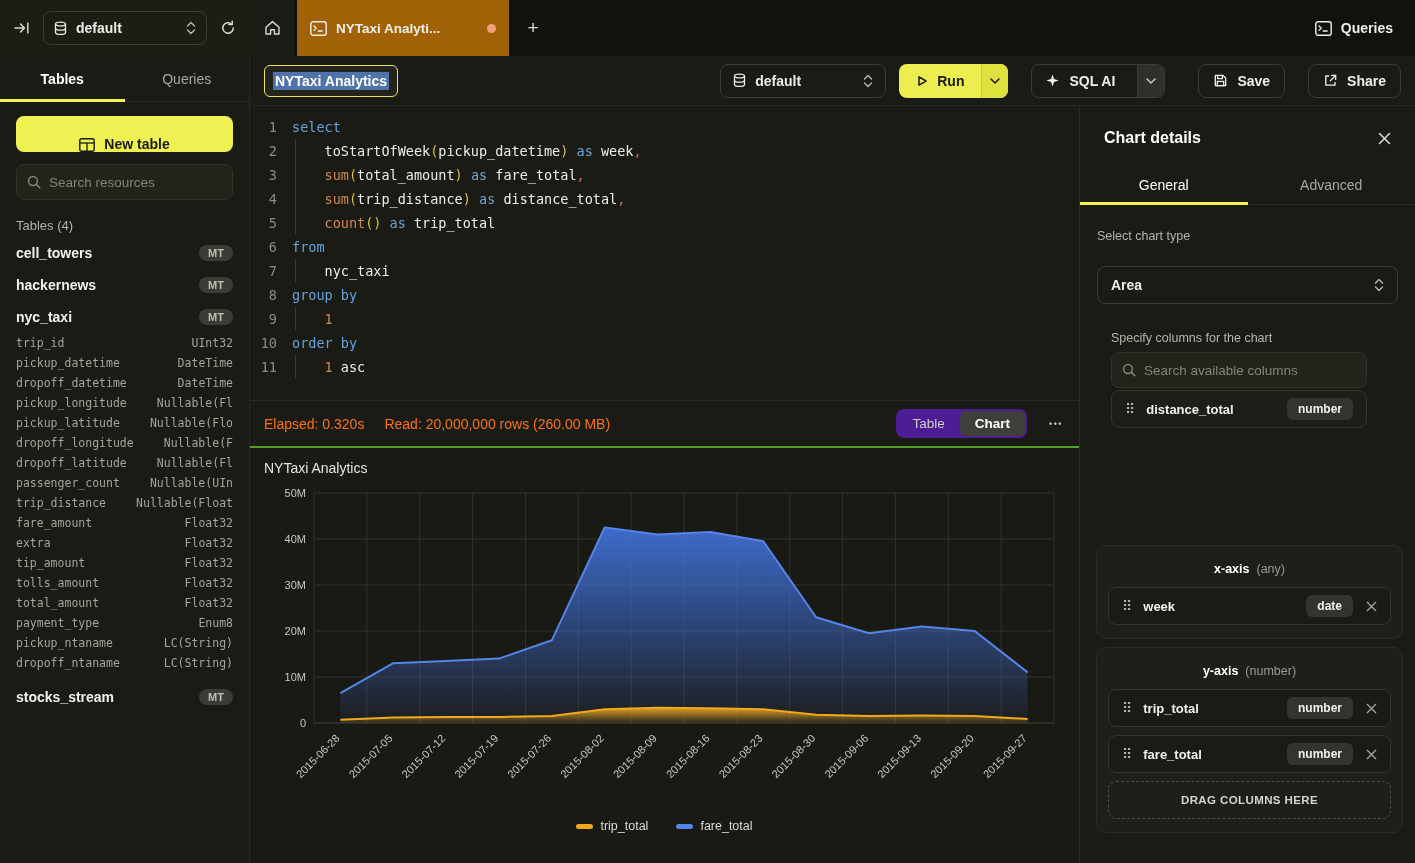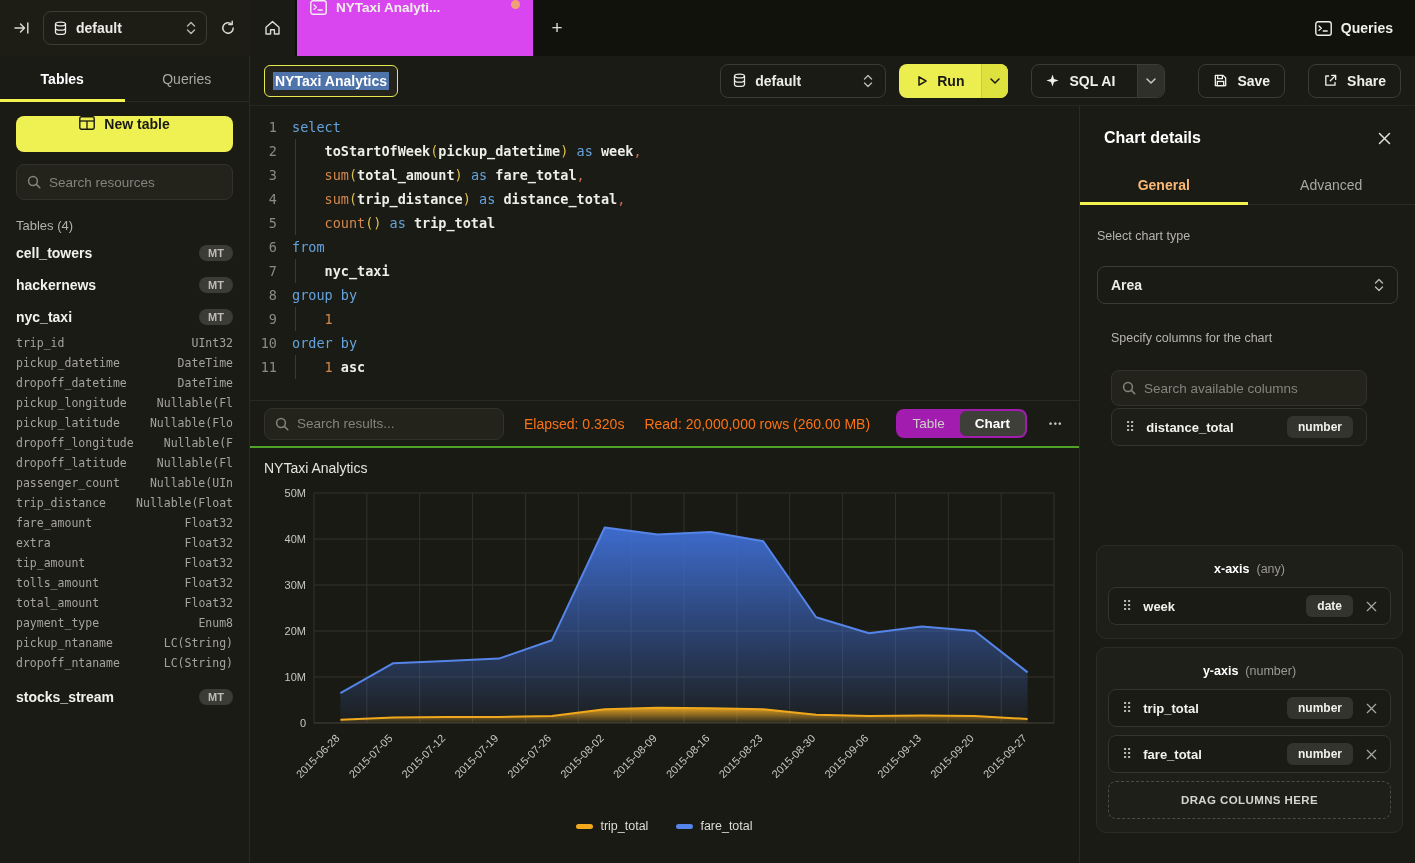--- a/index.html
+++ b/index.html
@@ -8,33 +8,33 @@
 svg{display:block}
 .app{display:flex;flex-direction:column;height:100%}
 
 .topbar{height:56px;display:flex;background:#12120d;flex-shrink:0}
 .topbar-left{width:250px;background:#1d1d16;display:flex;align-items:center;padding:0 10px;gap:9px;flex-shrink:0}
 .icon-btn{color:#d9d9d1;display:flex;align-items:center;justify-content:center;padding:4px;cursor:pointer}
 .db-select{height:34px;border:1px solid #3c3c34;border-radius:8px;display:flex;align-items:center;gap:9px;padding:0 10px;flex:1;color:#ecece6;font-size:14px;font-weight:600;cursor:pointer}
 .db-select .updown{margin-left:auto;color:#b9b9b1}
 .tabstrip{display:flex;align-items:stretch}
 .home-tab{width:47px;display:flex;align-items:center;justify-content:center;background:#1b1b15;border-right:2px solid #0d0d09;color:#d9d9d1;cursor:pointer}
-.doc-tab{width:236px;background:#d946ef;display:flex;align-items:flex-start;gap:9px;padding:0 13px;font-size:13.5px;font-weight:600;color:#f0f0ea;cursor:pointer}
+.doc-tab{width:212px;background:#a16207;display:flex;align-items:center;gap:9px;padding:0 13px;font-size:13.5px;font-weight:600;color:#f0f0ea;cursor:pointer}
 .tab-dot{width:9px;height:9px;border-radius:50%;background:#efa077;margin-left:auto;flex-shrink:0}
 .newtab-btn{width:48px;display:flex;align-items:center;justify-content:center;color:#d9d9d1;font-size:19px;cursor:pointer}
 .topbar-right{margin-left:auto;display:flex;align-items:center;padding:0 22px}
 .queries-btn{display:flex;align-items:center;gap:9px;font-size:14px;font-weight:600;color:#f0f0ea;cursor:pointer}
 
 .body{flex:1;display:flex;min-height:0}
 .sidebar{width:250px;background:#1b1b15;border-right:1px solid #2a2a23;display:flex;flex-direction:column;flex-shrink:0;overflow:hidden}
 .sb-tabs{height:46px;display:flex;border-bottom:1px solid #2a2a23;flex-shrink:0}
 .sb-tab{flex:1;display:flex;align-items:center;justify-content:center;font-size:14px;color:#a8a8a0;position:relative;cursor:pointer}
 .sb-tab.active{color:#ffffff;font-weight:600}
 .sb-tab.active::after{content:"";position:absolute;left:0;right:0;bottom:-1px;height:3px;background:#f2f34e}
-.new-table-btn{margin:14px 16px 10px;height:36px;background:#eff052;border:none;border-radius:8px;color:#191913;font-weight:600;font-size:14px;display:flex;align-items:flex-start;justify-content:center;gap:9px;cursor:pointer;flex-shrink:0}
+.new-table-btn{margin:14px 16px 10px;height:36px;background:#eff052;border:none;border-radius:8px;color:#191913;font-weight:600;font-size:14px;display:flex;align-items:flex-end;justify-content:center;gap:9px;cursor:pointer;flex-shrink:0}
 .search-box{height:36px;background:#23231c;border:1px solid #32322b;border-radius:8px;display:flex;align-items:center;gap:8px;padding:0 10px;color:#84847c}
 .sb-search{margin:2px 16px 10px;flex-shrink:0}
 .search-box input{background:transparent;border:none;outline:none;color:#e8e8e2;font-size:13.5px;width:100%;font-family:"Liberation Sans",sans-serif}
 .search-box input::placeholder{color:#84847c}
 .sb-section{padding:8px 16px 4px;color:#b2b2aa;font-size:13px;flex-shrink:0}
 .tables-list{overflow:hidden}
 .table-row{display:flex;align-items:center;justify-content:space-between;padding:8px 16px;cursor:pointer}
 .tname{font-size:14px;font-weight:600;color:#f2f2ec}
 .mt-badge{background:#3c3c36;border-radius:10px;padding:2px 9px;font-size:11px;font-weight:600;color:#bdbdb5}
 .engine-line{padding:0 16px 7px;color:#98988f;font-size:12px}
@@ -58,50 +58,50 @@
 .sqlai-caret{width:27px;height:100%;background:#30302a;display:flex;align-items:center;justify-content:center;border-left:1px solid #3c3c34;color:#c9c9c1}
 .mr10{margin-right:10px}.mr20{margin-right:20px}
 
 .content-row{flex:1;display:flex;min-height:0}
 .main-col{flex:1;display:flex;flex-direction:column;min-width:0;background:#1b1b15}
 .editor{flex:1;padding-top:9px;overflow:hidden;font-family:"DejaVu Sans Mono",monospace;font-size:13.5px;cursor:text}
 .code-line{display:flex;height:24px;line-height:24px}
 .lnum{width:42px;text-align:right;padding-right:15px;color:#8b8b83;flex-shrink:0}
 .lcode{position:relative;white-space:pre;flex:1}
 .lcode.guided::before{content:"";position:absolute;left:3px;top:0;bottom:0;border-left:1px solid #3a3a32}
-.tk-kw{color:#66a3dd}.tk-fn{color:#d2884e}.tk-pa{color:#ddbf4d}.tk-id{color:#eceee9;font-weight:700}.tk-cm{color:#ce6a60}.tk-nu{color:#d2884e}.tk-pl{color:#d6d6d0}
+.tk-kw{color:#66a3dd}.tk-fn{color:#d2884e}.tk-pa{color:#ddbf4d}.tk-id{color:#eceee9;font-weight:400}.tk-cm{color:#ce6a60}.tk-nu{color:#d2884e}.tk-pl{color:#d6d6d0}
 
 .results-bar{height:46px;border-top:1px solid #2a2a23;display:flex;align-items:center;padding:0 14px;gap:20px;flex-shrink:0}
 .res-search{width:240px;height:32px;flex-shrink:0}
 .meta{font-size:14px;color:#f97316;white-space:nowrap}
-.view-toggle{margin-left:auto;background:#a21caf;border-radius:8px;padding:2px;display:flex}
+.view-toggle{margin-left:auto;background:#4c1d95;border-radius:8px;padding:2px;display:flex}
 .vt{padding:5px 15px;font-size:13.5px;color:#cfcfc7;border-radius:6px;cursor:pointer}
 .vt.active{background:#3f3f39;color:#fff;font-weight:600}
 .dots-btn{color:#c5c5bd;font-size:9px;letter-spacing:1.5px;font-weight:700;padding:0 2px;cursor:pointer}
 .green-line{height:2px;background:#51a12b;flex-shrink:0}
 
 .chart-panel{height:415px;background:#1a1a14;padding:9px 14px 0;flex-shrink:0;overflow:hidden}
 .chart-title{font-size:14px;color:#e5e5df;padding:3px 0 2px}
 .legend{display:flex;justify-content:center;gap:28px;align-items:center;margin-top:1px}
 .lg-item{display:flex;align-items:center;gap:7px;font-size:12.5px;color:#dcdcd6;cursor:pointer}
 .lg-swatch{width:17px;height:5px;border-radius:2.5px}
 
 .rightpanel{width:336px;border-left:1px solid #2a2a23;background:#1b1b15;display:flex;flex-direction:column;flex-shrink:0;overflow:hidden}
 .rp-header{display:flex;align-items:center;justify-content:space-between;padding:23px 24px 19px}
 .rp-title{font-size:16px;font-weight:700;color:#fff}
 .rp-close{color:#e0e0da;cursor:pointer}
 .rp-tabs{display:flex;border-bottom:1px solid #2a2a23;flex-shrink:0}
 .rp-tab{flex:1;text-align:center;padding:11px 0;font-size:14px;color:#a8a8a0;position:relative;cursor:pointer}
-.rp-tab.active{color:#fdba74;font-weight:700}
+.rp-tab.active{color:#ffffff;font-weight:400}
 .rp-tab.active::after{content:"";position:absolute;left:0;right:0;bottom:-1px;height:3px;background:#f2f34e}
 .rp-body{flex:1;display:flex;flex-direction:column;padding:24px 0 22px;overflow:hidden}
 .rp-label{color:#b5b5ad;font-size:12.5px;margin:0 17px 23px}
 .rp-select{margin:0 17px;height:38px;border:1px solid #3c3c34;border-radius:8px;display:flex;align-items:center;justify-content:space-between;padding:0 13px;font-size:14px;font-weight:600;cursor:pointer;flex-shrink:0}
 .rp-select .updown{color:#b9b9b1}
-.rp-sub-label{margin:27px 48px 25px 31px}
+.rp-sub-label{margin:27px 48px 7px 31px}
 .rp-sub-search{margin:0 48px 2px 31px}
 .rp-chip{height:38px;border:1px solid #34342d;border-radius:8px;display:flex;align-items:center;gap:11px;padding:0 13px;background:#1e1e18}
 .avail-chip{margin:0 48px 0 31px}
 .chip-handle{color:#b8b8b0;font-size:14px;font-family:"DejaVu Sans",sans-serif;cursor:grab}
 .chip-name{font-size:13px;font-weight:600;flex:1;color:#f2f2ec}
 .chip-badge{background:#34342e;border-radius:6px;padding:4px 11px;font-size:12px;font-weight:700;color:#f2f2ec}
 .chip-x{color:#a8a8a0;cursor:pointer;display:flex;align-items:center;padding-left:2px}
 .axis-region{margin-top:auto}
 .axis-card{background:#1f1f19;border:1px solid #2c2c25;border-radius:10px;margin:0 12px 8px 16px;padding:8px 11px 13px}
 .axis-card .rp-chip{background:#1b1b15;margin-bottom:8px}
@@ -413,29 +413,20 @@
                 <span class="lnum">10</span>
                 <span class="lcode"><span class="tk-kw">order by</span></span>
               </div>
               <div class="code-line">
                 <span class="lnum">11</span>
                 <span class="lcode guided"><span class="tk-pl">    </span><span class="tk-nu">1</span><span class="tk-pl"> </span><span class="tk-id">asc</span></span>
               </div>
             </div>
 
           <div class="results-bar">
-            <div class="search-box res-search">
-              <span>
-                  <svg width="14" height="14" viewBox="0 0 14 14">
-                    <circle cx="6" cy="6" r="4.4" fill="none" stroke="currentColor" stroke-width="1.5"></circle>
-                    <line x1="9.4" y1="9.4" x2="12.8" y2="12.8" stroke="currentColor" stroke-width="1.5" stroke-linecap="round"></line>
-                  </svg>
-                </span>
-              <input type="text" placeholder="Search results..." style="">
-            </div>
             <span class="meta">Elapsed: 0.320s</span>
             <span class="meta">Read: 20,000,000 rows (260.00 MB)</span>
             <div class="view-toggle">
               <div class="vt">Table</div>
               <div class="vt active">Chart</div>
             </div>
             <div class="dots-btn">•••</div>
           </div>
 
           <div class="green-line"></div>

